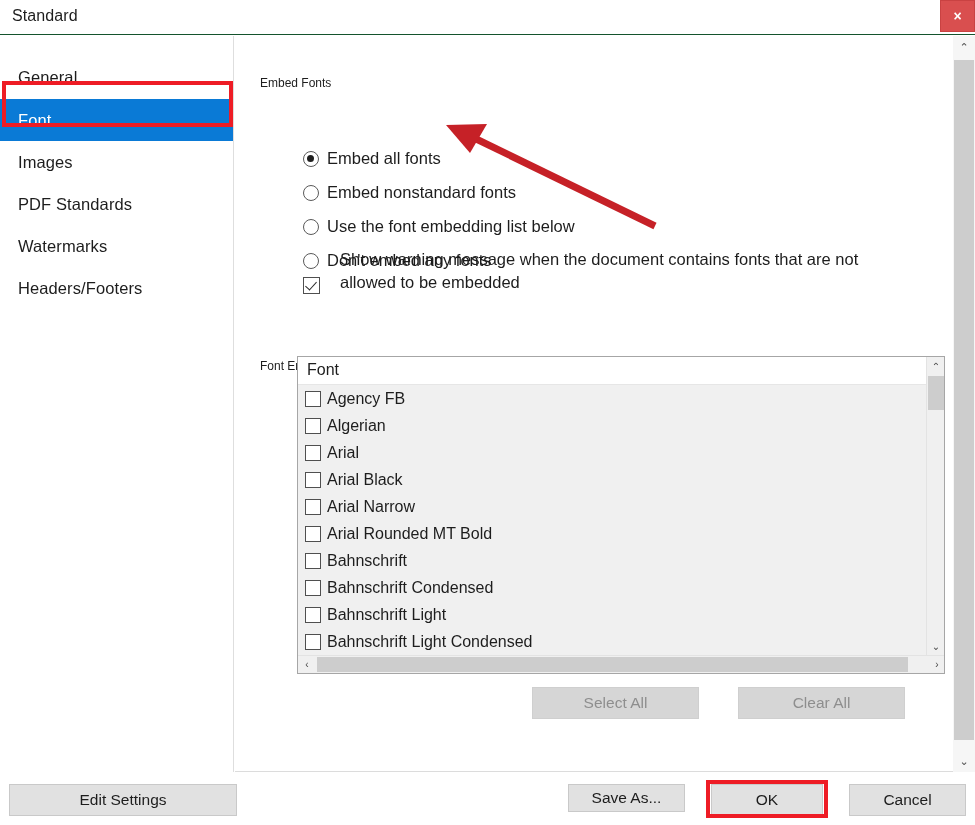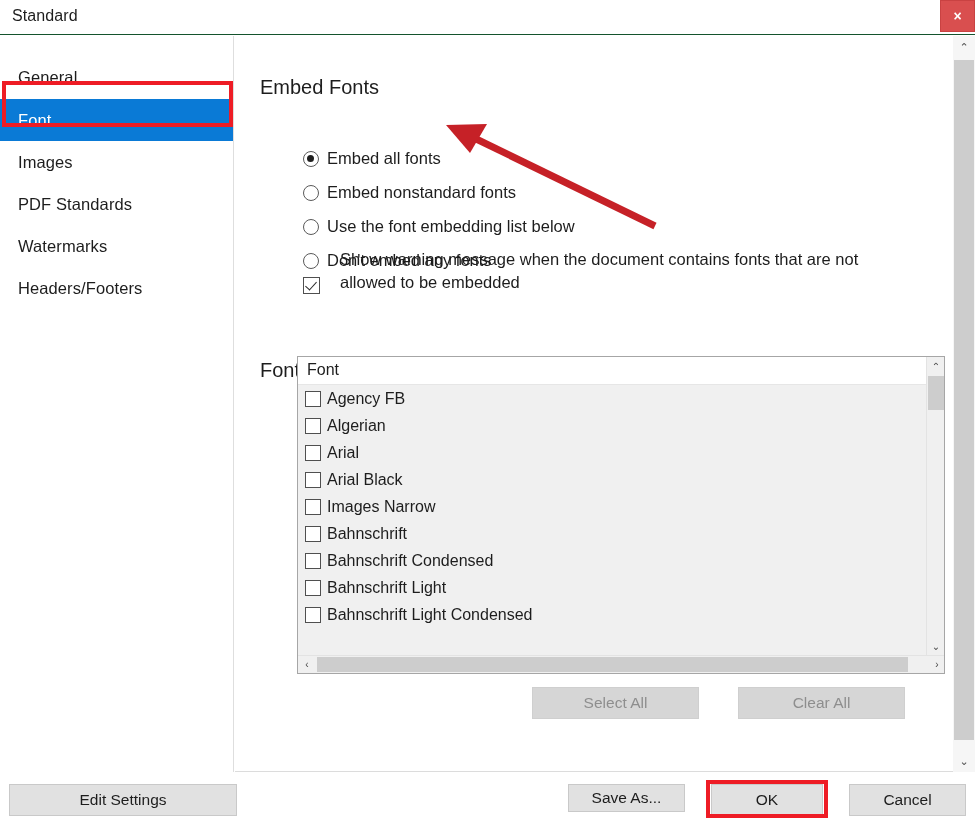--- a/index.html
+++ b/index.html
@@ -89,21 +89,21 @@
   .content {
     position: absolute;
     left: 235px; top: 36px;
     width: 740px; height: 736px;
     background: #ffffff;
     border-bottom: 1px solid #dcdcdc;
   }
 
   .section-title {
     position: absolute;
-    font-size: 20px;
+    font-size: 12px;
     color: #1d1d1d;
   }
 
   
   .radio-row {
     position: absolute;
     display: flex;
     align-items: center;
     cursor: pointer;
   }
@@ -409,21 +409,25 @@
         <div class="list-row">
           <span class="cbx"></span>
           <span class="fname">Arial</span>
         </div>
         <div class="list-row">
           <span class="cbx"></span>
           <span class="fname">Arial Black</span>
         </div>
         <div class="list-row">
           <span class="cbx"></span>
-          <span class="fname">Images Narrow</span>
+          <span class="fname">Arial Narrow</span>
+        </div>
+        <div class="list-row">
+          <span class="cbx"></span>
+          <span class="fname">Arial Rounded MT Bold</span>
         </div>
         <div class="list-row">
           <span class="cbx"></span>
           <span class="fname">Bahnschrift</span>
         </div>
         <div class="list-row">
           <span class="cbx"></span>
           <span class="fname">Bahnschrift Condensed</span>
         </div>
         <div class="list-row">

